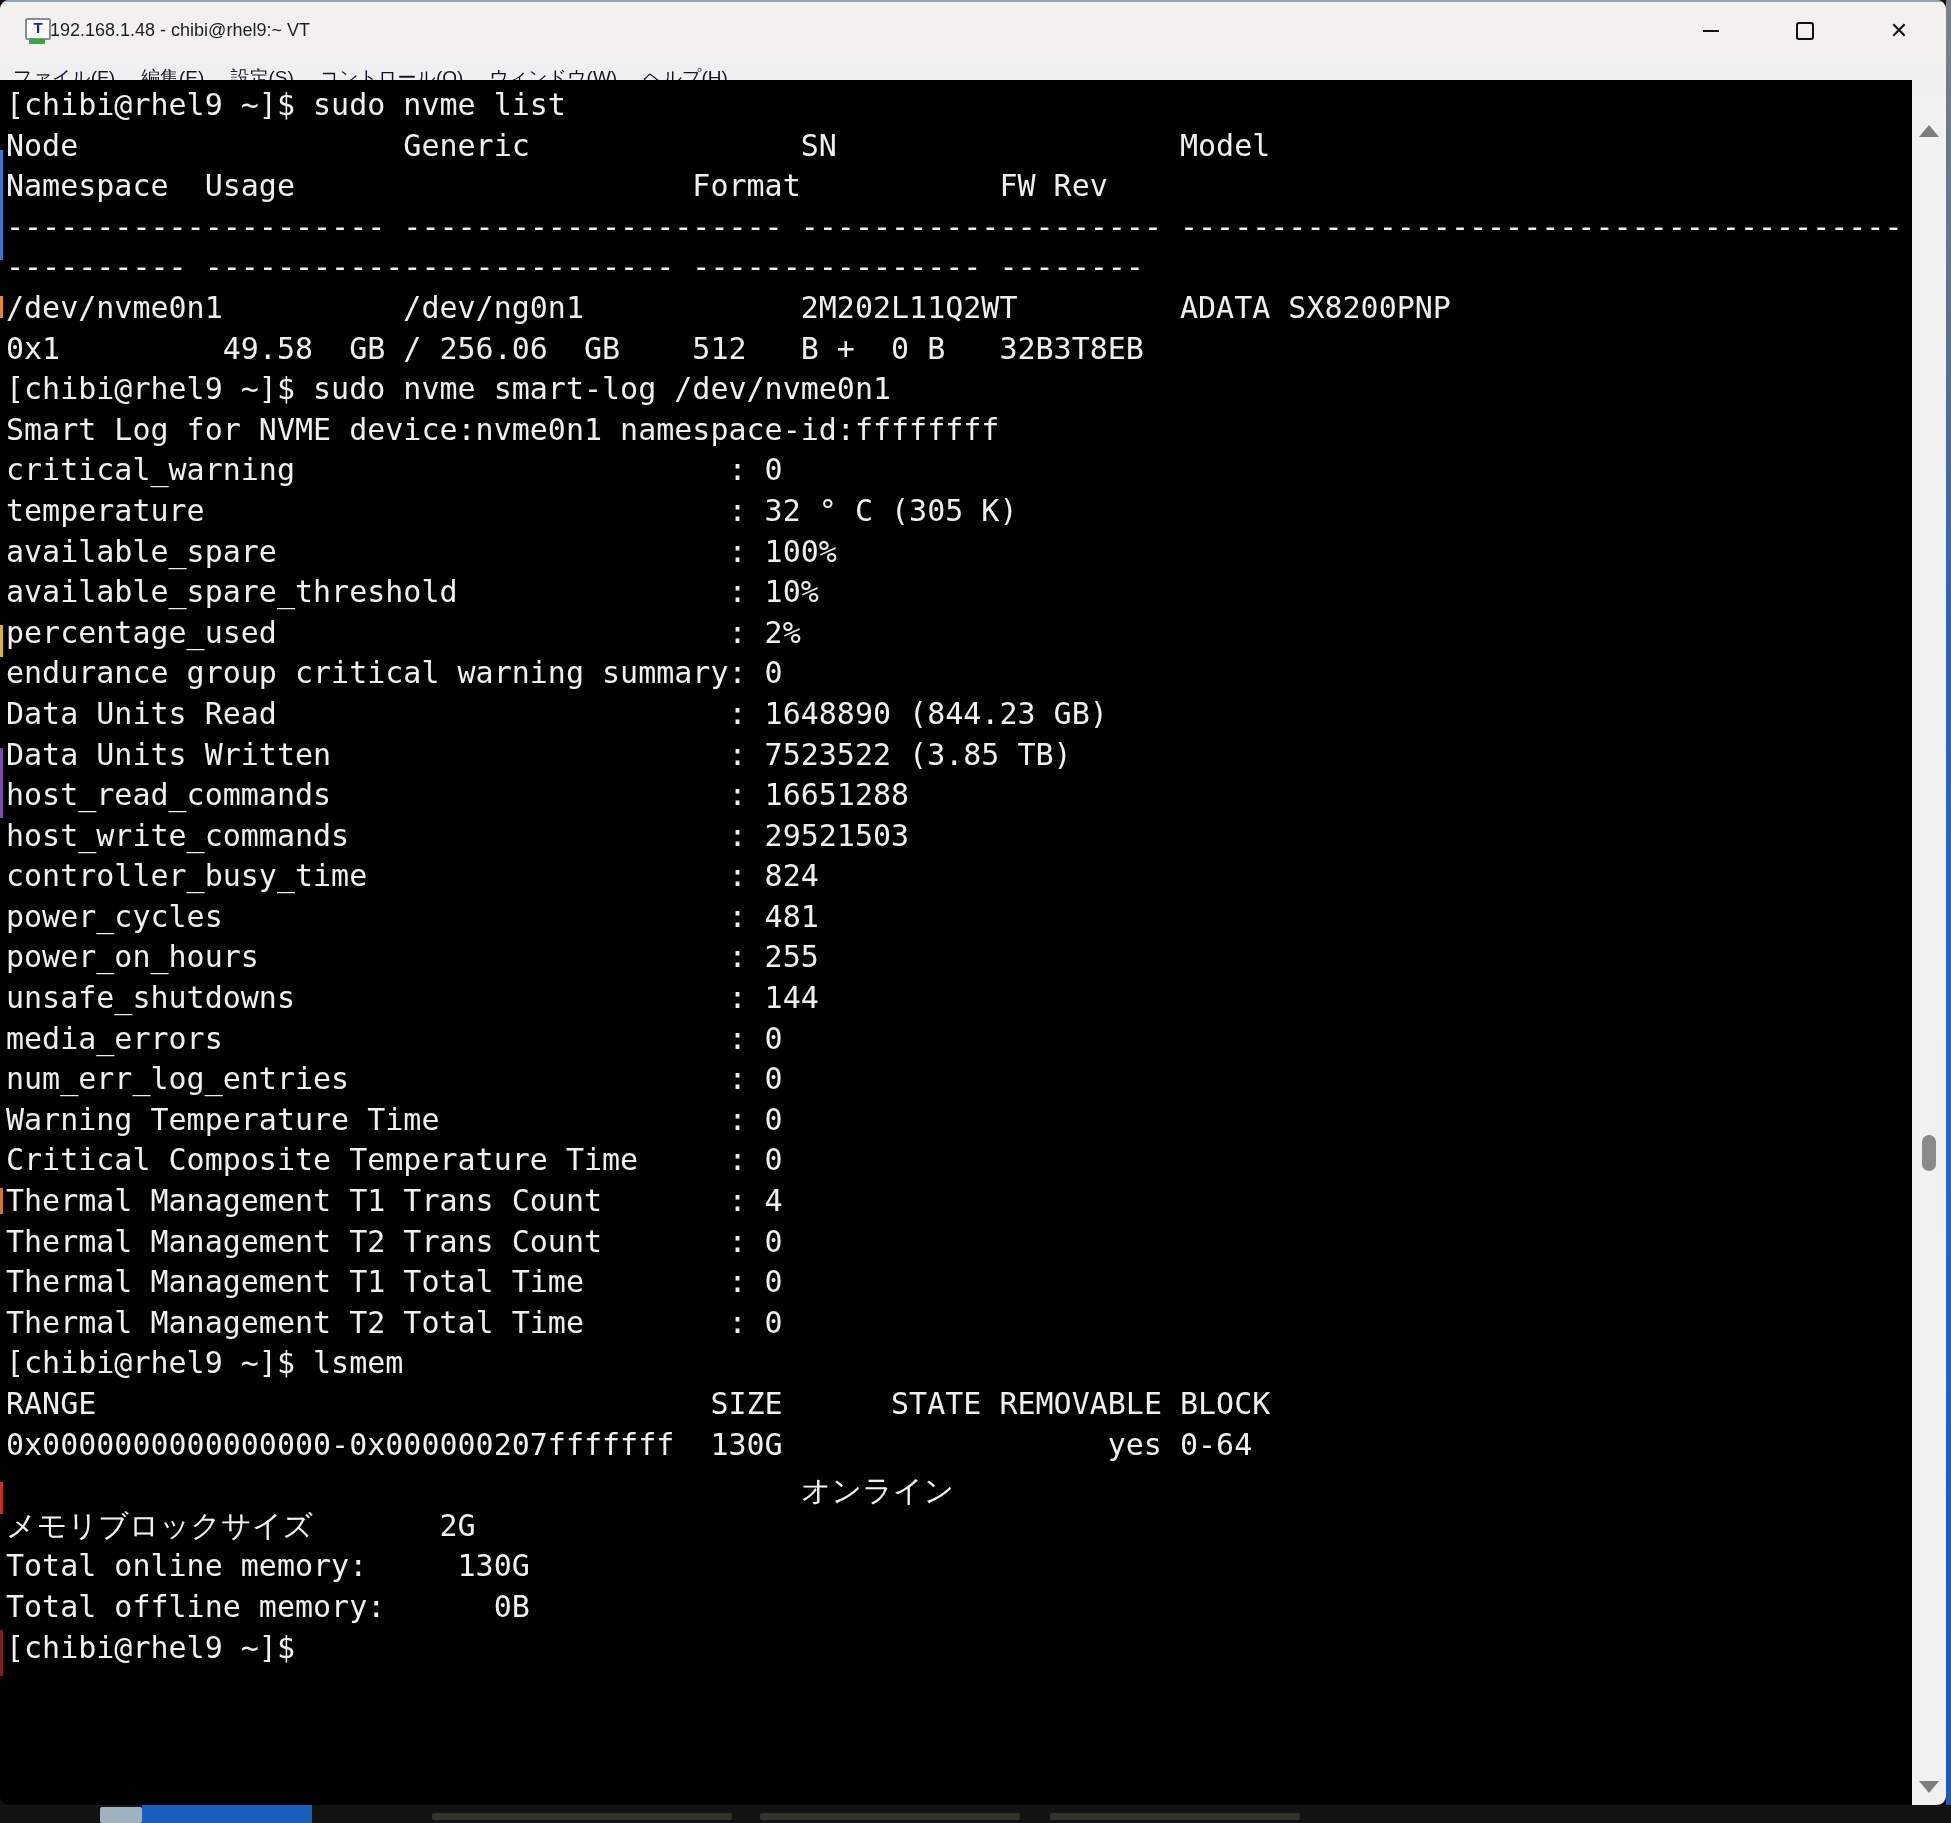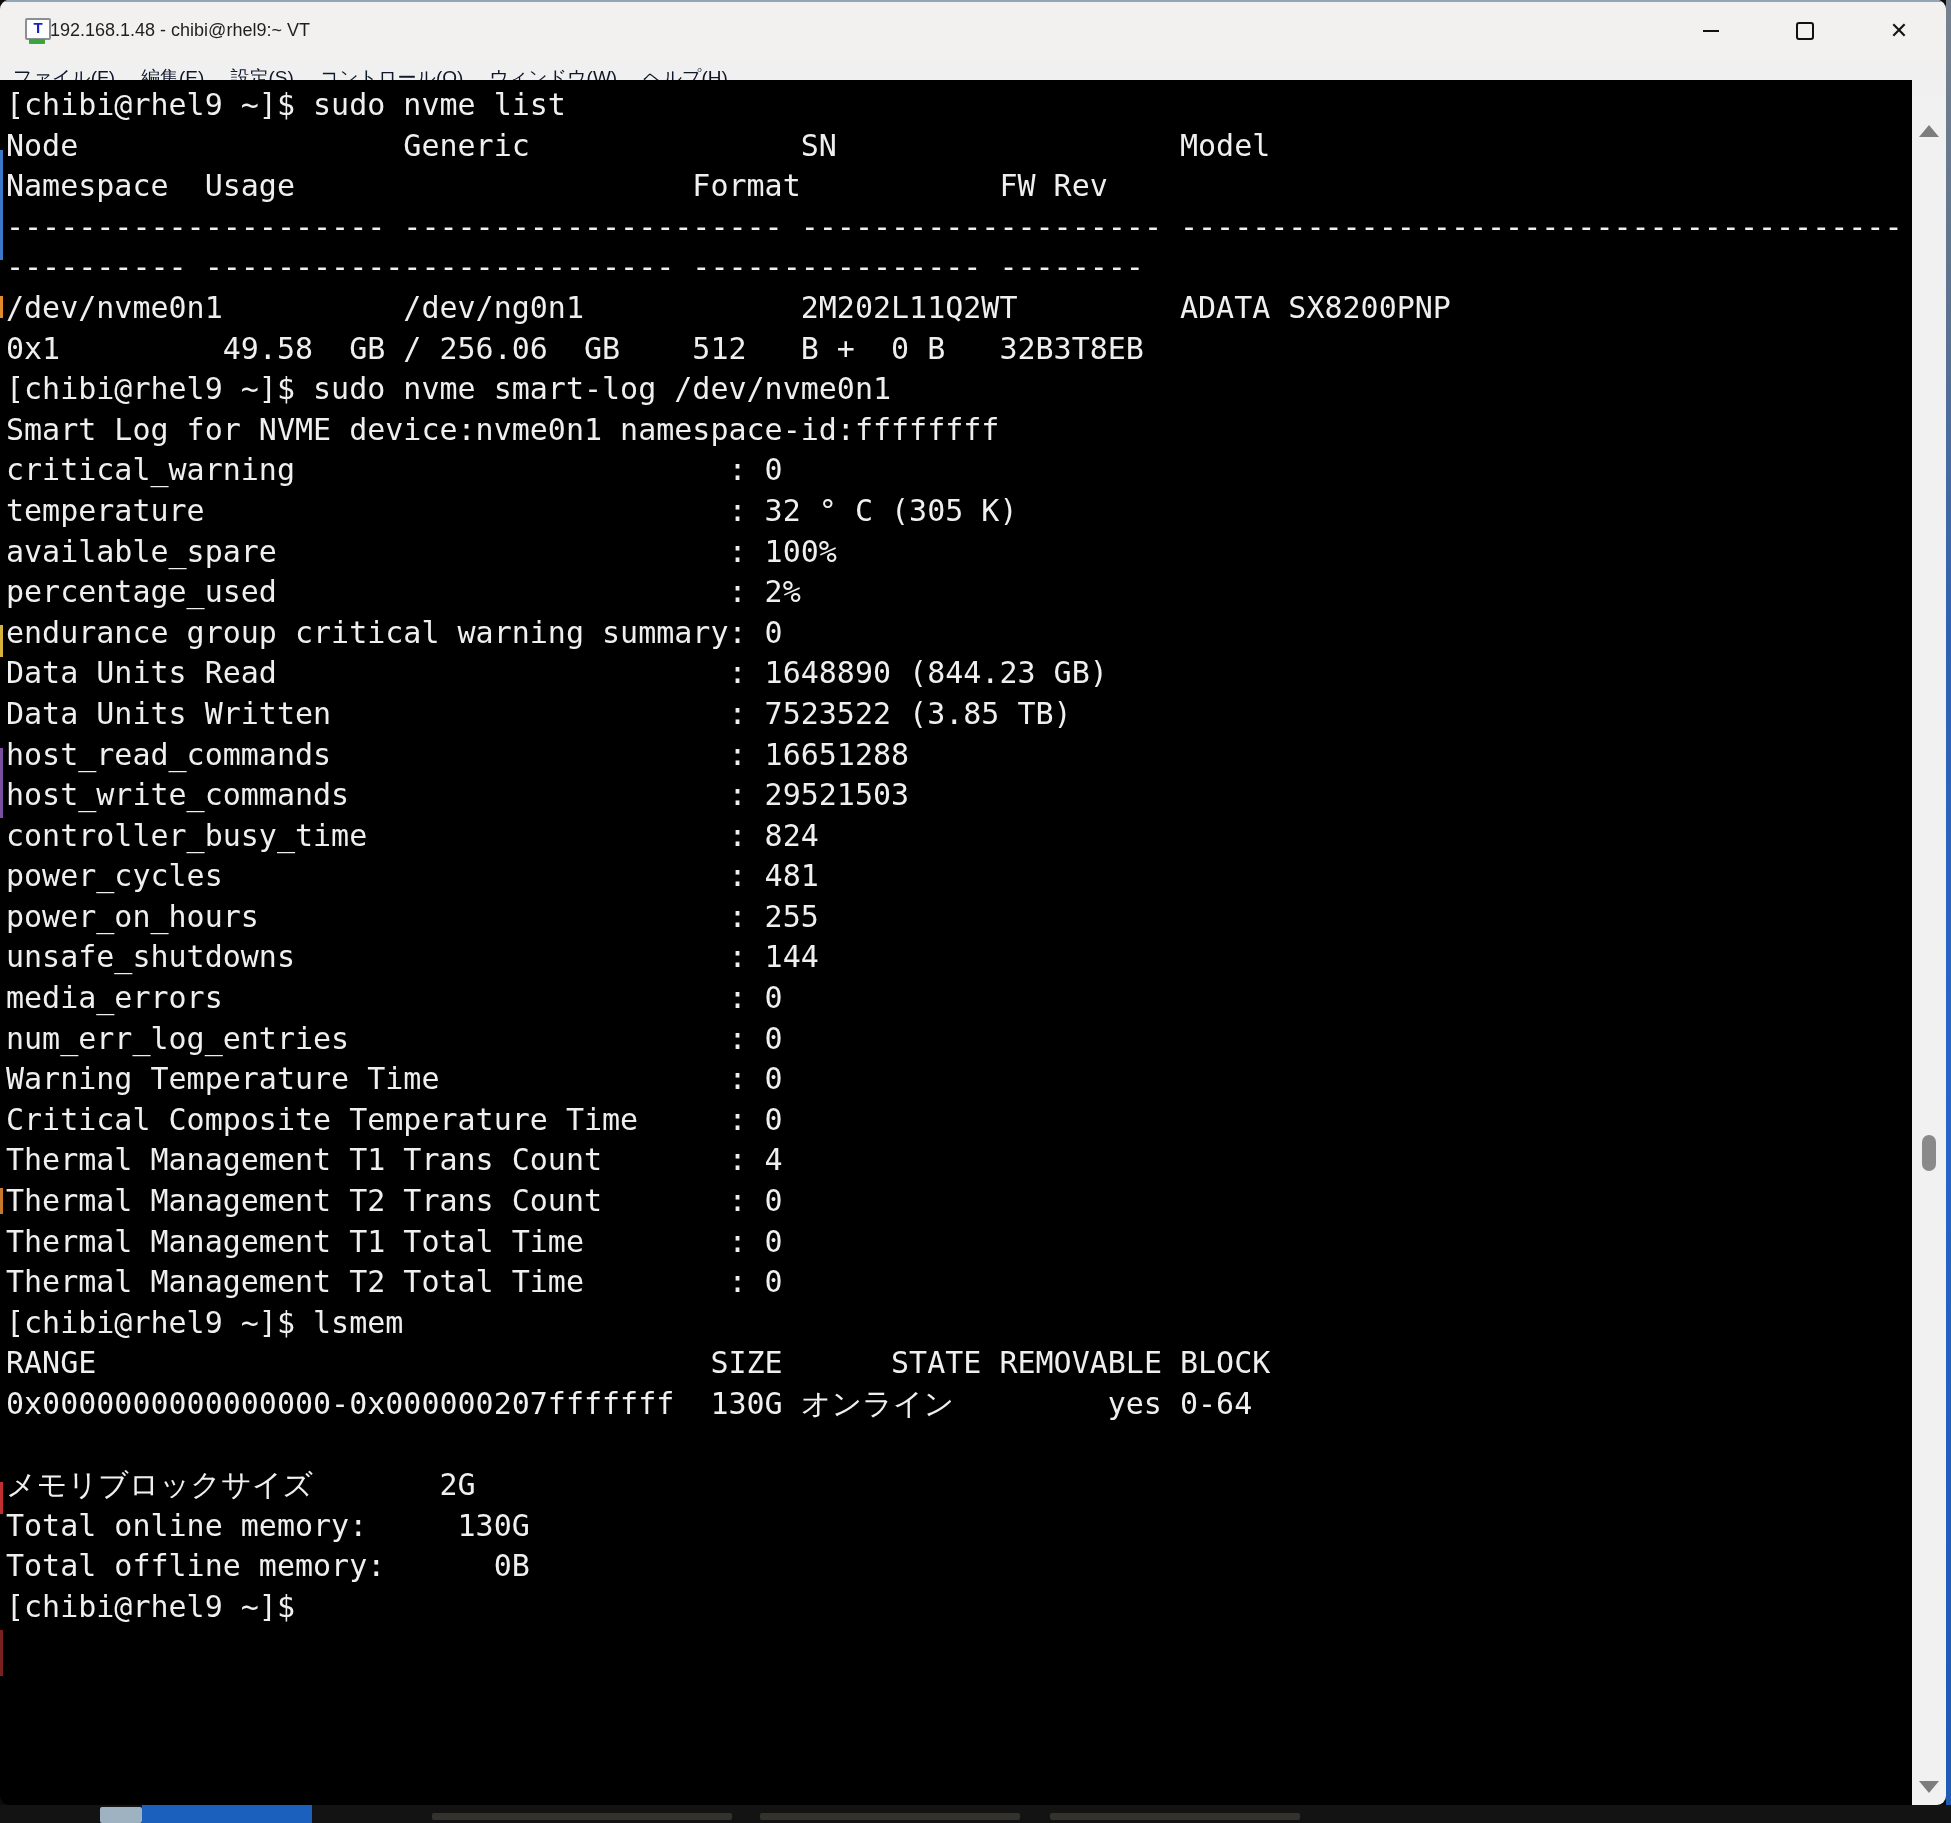--- a/index.html
+++ b/index.html
@@ -93,41 +93,42 @@
         <div class="tline"><span>Namespace  Usage                      Format           FW Rev</span></div>
         <div class="tline"><span>--------------------- --------------------- -------------------- ----------------------------------------</span></div>
         <div class="tline"><span>---------- -------------------------- ---------------- --------</span></div>
         <div class="tline"><span>/dev/nvme0n1          /dev/ng0n1            2M202L11Q2WT         ADATA SX8200PNP</span></div>
         <div class="tline"><span>0x1         49.58  GB / 256.06  GB    512   B +  0 B   32B3T8EB</span></div>
         <div class="tline"><span>[chibi@rhel9 ~]$ sudo nvme smart-log /dev/nvme0n1</span></div>
         <div class="tline"><span>Smart Log for NVME device:nvme0n1 namespace-id:ffffffff</span></div>
         <div class="tline"><span>critical_warning                        : 0</span></div>
         <div class="tline"><span>temperature                             : 32 </span><span class="wide" style="width: 36.12px;">°</span><span>C (305 K)</span></div>
         <div class="tline"><span>available_spare                         : 100%</span></div>
+        <div class="tline"><span>available_spare_threshold               : 10%</span></div>
         <div class="tline"><span>percentage_used                         : 2%</span></div>
         <div class="tline"><span>endurance group critical warning summary: 0</span></div>
         <div class="tline"><span>Data Units Read                         : 1648890 (844.23 GB)</span></div>
         <div class="tline"><span>Data Units Written                      : 7523522 (3.85 TB)</span></div>
         <div class="tline"><span>host_read_commands                      : 16651288</span></div>
         <div class="tline"><span>host_write_commands                     : 29521503</span></div>
         <div class="tline"><span>controller_busy_time                    : 824</span></div>
         <div class="tline"><span>power_cycles                            : 481</span></div>
         <div class="tline"><span>power_on_hours                          : 255</span></div>
         <div class="tline"><span>unsafe_shutdowns                        : 144</span></div>
         <div class="tline"><span>media_errors                            : 0</span></div>
         <div class="tline"><span>num_err_log_entries                     : 0</span></div>
         <div class="tline"><span>Warning Temperature Time                : 0</span></div>
         <div class="tline"><span>Critical Composite Temperature Time     : 0</span></div>
         <div class="tline"><span>Thermal Management T1 Trans Count       : 4</span></div>
         <div class="tline"><span>Thermal Management T2 Trans Count       : 0</span></div>
         <div class="tline"><span>Thermal Management T1 Total Time        : 0</span></div>
         <div class="tline"><span>Thermal Management T2 Total Time        : 0</span></div>
         <div class="tline"><span>[chibi@rhel9 ~]$ lsmem</span></div>
         <div class="tline"><span>RANGE                                  SIZE      STATE REMOVABLE BLOCK</span></div>
-        <div class="tline"><span>0x0000000000000000-0x000000207fffffff  130G </span><span class="wide" style="width: 180.6px;">オンライン</span><span>       yes 0-64</span></div>
+        <div class="tline"><span>0x0000000000000000-0x000000207fffffff  130G </span><span class="wide" style="width: 180.6px; margin-top: 46px;">オンライン</span><span>       yes 0-64</span></div>
         <div class="tline">&nbsp;</div>
         <div class="tline"><span class="wide" style="width: 361.2px;">メモリブロックサイズ</span><span>    2G</span></div>
         <div class="tline"><span>Total online memory:     130G</span></div>
         <div class="tline"><span>Total offline memory:      0B</span></div>
         <div class="tline"><span>[chibi@rhel9 ~]$</span></div>
       </div>
 
     <div class="edge-mark" style="top:150px;height:110px;background:#3b78c8;"></div>
     <div class="edge-mark" style="top:296px;height:22px;background:#e08a2a;"></div>
     <div class="edge-mark" style="top:625px;height:32px;background:#d8b23a;"></div>

